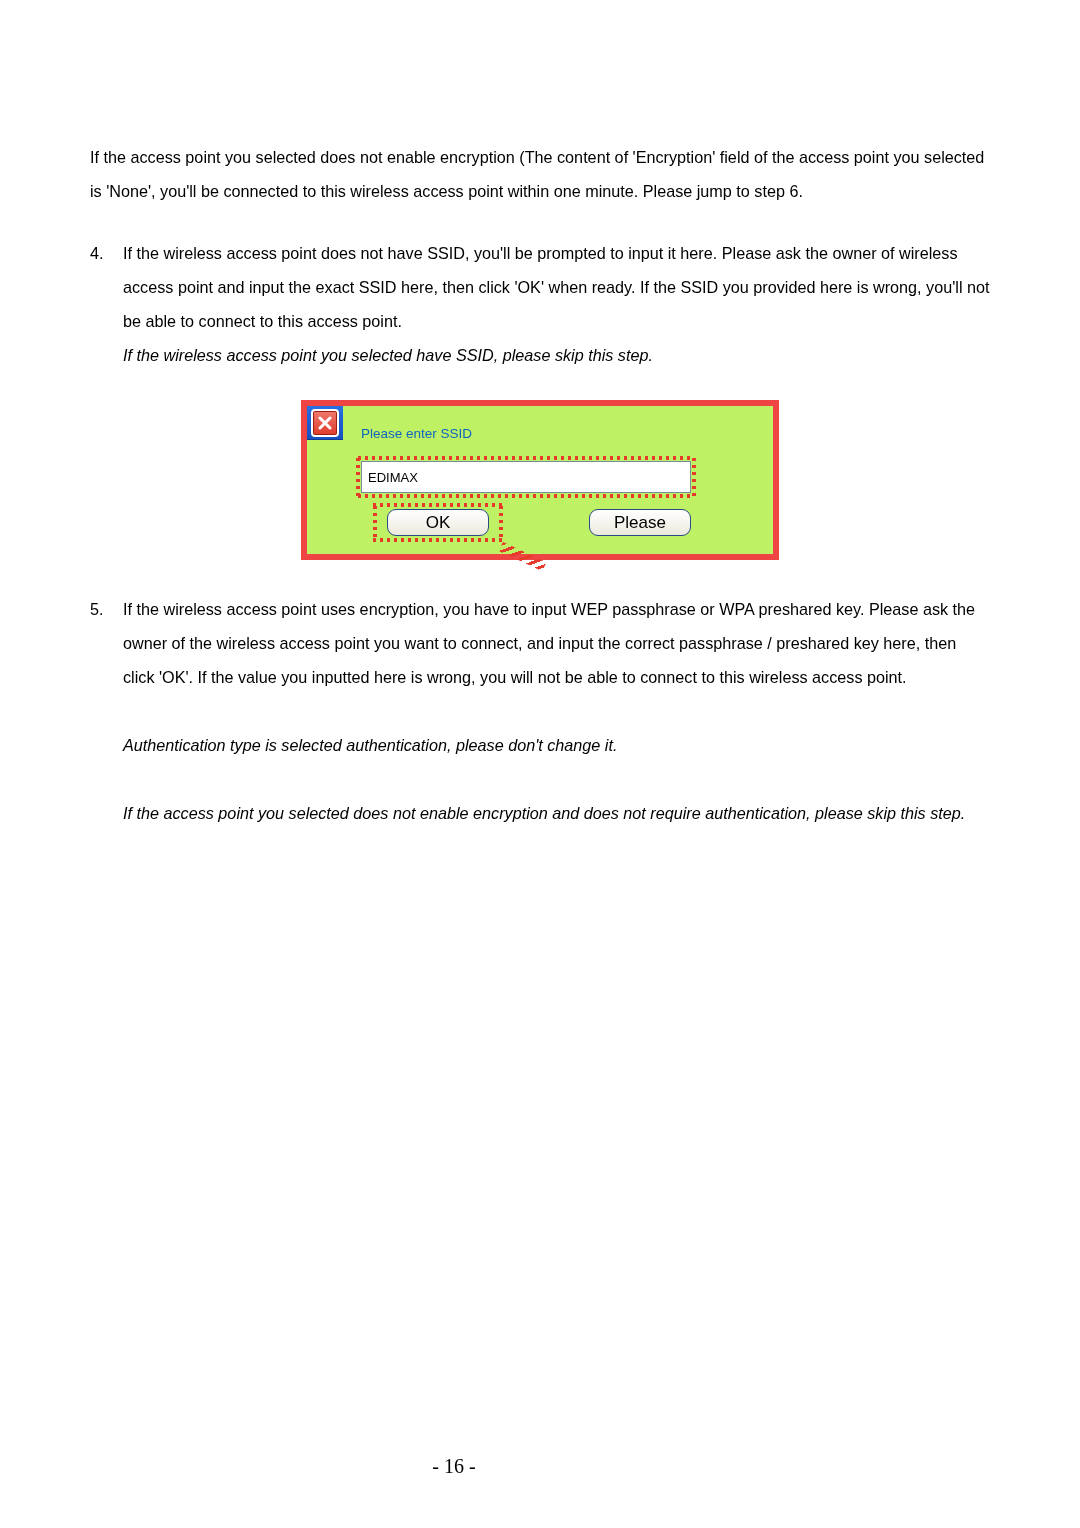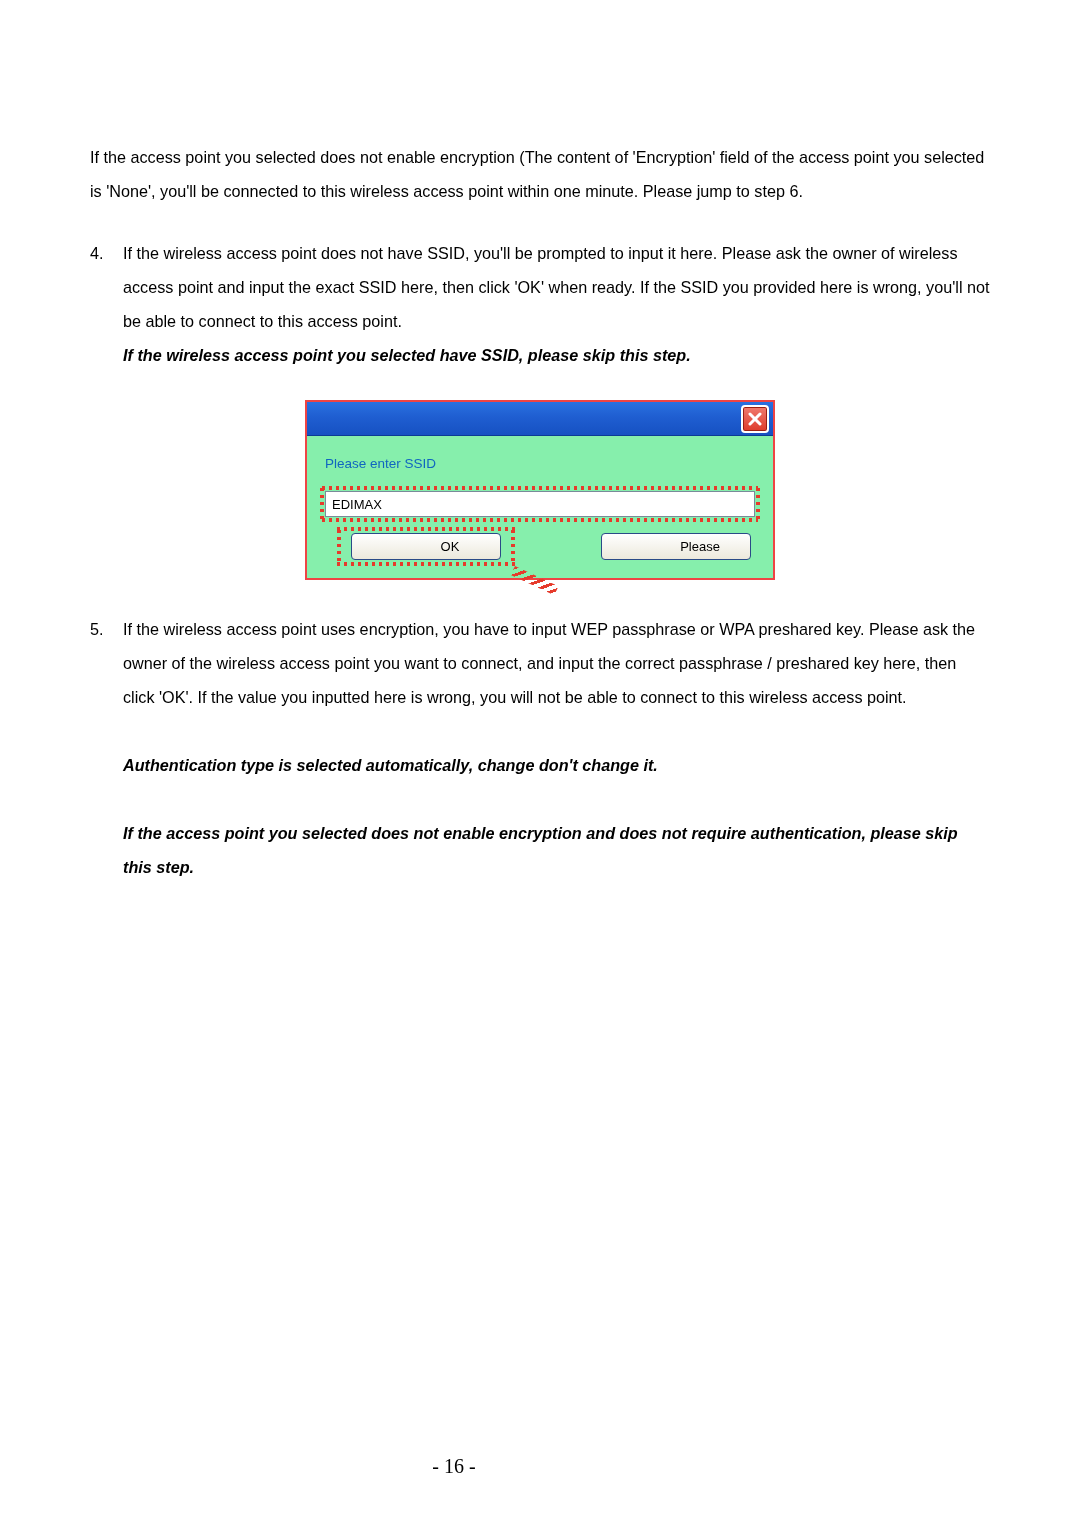--- a/index.html
+++ b/index.html
@@ -29,34 +29,34 @@
     margin: 0 0 28px 0;
   }
   .list-num {
     width: 33px;
     flex: none;
   }
   .list-body {
     flex: auto;
   }
   .bold-ital {
-    font-weight: bold;
+    font-weight: normal;
     font-style: italic;
   }
   .dialog-wrap {
     display: flex;
     justify-content: center;
     margin: 8px 0 32px 0;
   }
   .dialog {
     width: 466px;
-    border: 2px solid #ef4444;
-    background: #86efac;
-    display: flex;
-    flex-direction: column;
+    border: 6px solid #ef4444;
+    background: #bef264;
+    display: flex;
+    flex-direction: row;
     font-family: Tahoma, Arial, sans-serif;
     font-size: 13px;
   }
   .dlg-titlebar {
     height: 33px;
     background: linear-gradient(to bottom, #2a71e0 0%, #1f5ed1 45%, #1651c2 100%);
     display: flex;
     justify-content: flex-end;
     align-items: center;
     padding: 0 4px;
@@ -78,46 +78,45 @@
     padding: 20px 18px 18px 18px;
   }
   .dlg-label {
     color: #1065c0;
     font-size: 13.5px;
     margin-bottom: 20px;
   }
   .dlg-input {
     width: 100%;
     box-sizing: border-box;
-    height: 26px;
+    height: 32px;
     border: 1px solid #7a8a9a;
     background: #ffffff;
     font-family: Tahoma, Arial, sans-serif;
     font-size: 13px;
     padding: 2px 6px;
   }
   .dlg-buttons {
     margin-top: 16px;
     padding-left: 26px;
     display: flex;
     gap: 100px;
   }
   .dlg-btn {
     width: 100px;
     height: 25px;
     border: 1px solid #2a4b87;
-    border-radius: 4px;
+    border-radius: 9px;
     background: linear-gradient(to bottom, #ffffff, #ece9dc);
     font-family: Tahoma, Arial, sans-serif;
-    font-size: 13px;
+    font-size: 17px;
     color: #000;
     display: flex;
     align-items: center;
     justify-content: center;
-    padding-left: 48px;
   }
   .ants-h, .ants-v {
     position: absolute;
     background-repeat: repeat;
   }
   .ants-wrap { position: relative; }
   
   .ants-h {
     height: 4px;
     left: -3px;
@@ -210,21 +209,21 @@
         </div>
       </div>
     </div>
   </div>
 
   <div class="list-item">
     <div class="list-num">5.</div>
     <div class="list-body">
       <span>If the wireless access point uses encryption, you have to input WEP passphrase or WPA preshared key. Please ask the owner of the wireless access point you want to connect, and input the correct passphrase / preshared key here, then click 'OK'. If the value you inputted here is wrong, you will not be able to connect to this wireless access point.</span>
       <br><br>
-      <span class="bold-ital">Authentication type is selected automatically, change don't change it.</span>
+      <span class="bold-ital">Authentication type is selected authentication, please don't change it.</span>
       <br><br>
       <span class="bold-ital">If the access point you selected does not enable encryption and does not require authentication, please skip this step.</span>
     </div>
   </div>
 
 </div>
 
 <div class="footer">- 16 -</div>
 
 </body></html>

